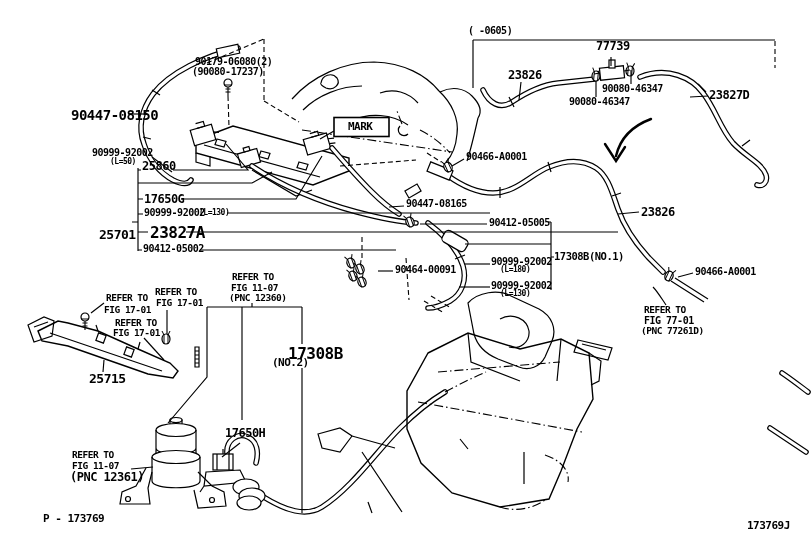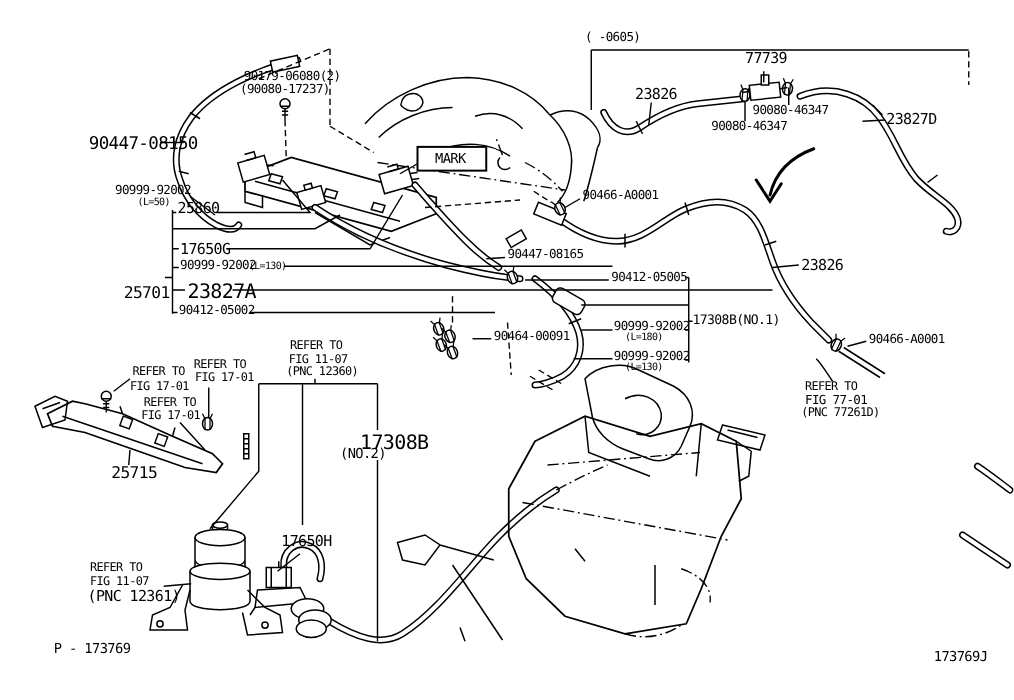--- a/index.html
+++ b/index.html
@@ -1,20 +1,20 @@
 <!DOCTYPE html>
 <html><head>
 <meta charset="utf-8">
 <style>
   html,body{margin:0;padding:0;background:#ffffff;}
   #stage{position:relative;width:811px;height:560px;background:#fff;overflow:hidden;
          font-family:"DejaVu Sans Mono","Liberation Mono",monospace;}
   #art{position:absolute;left:0;top:0;}
   #labels{position:absolute;left:0;top:0;width:811px;height:560px;}
-  .lbl{position:absolute;color:#000;font-weight:normal;white-space:nowrap;
+  .lbl{position:absolute;color:#000;font-weight:bold;white-space:nowrap;
        letter-spacing:-0.5px;line-height:1;font-family:"DejaVu Sans Mono","Liberation Mono",monospace;}
   svg *{vector-effect:none;}
   .ln{stroke:#000;fill:none;stroke-width:1.2;}
   .ln13{stroke:#000;fill:none;stroke-width:1.4;}
   .hoseB{stroke:#000;fill:none;stroke-width:5.6;stroke-linecap:round;}
   .hoseW{stroke:#fff;fill:none;stroke-width:3.2;stroke-linecap:round;}
   .dash{stroke:#000;fill:none;stroke-width:1.1;stroke-dasharray:5 3;}
   .ddot{stroke:#000;fill:none;stroke-width:1.1;stroke-dasharray:9 3 1.5 3;}
   .ldr{stroke:#000;fill:none;stroke-width:1.15;}
   .wfill{fill:#fff;stroke:#000;stroke-width:1.2;}

